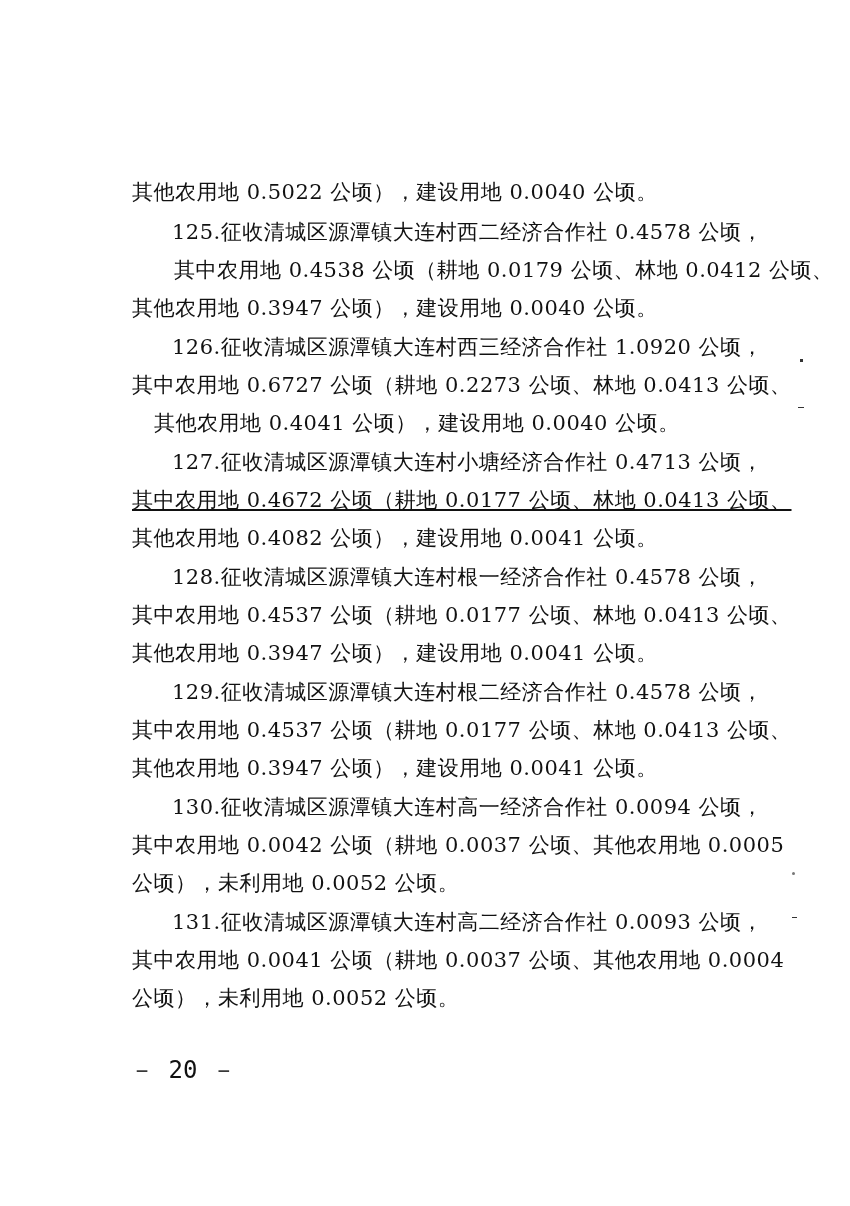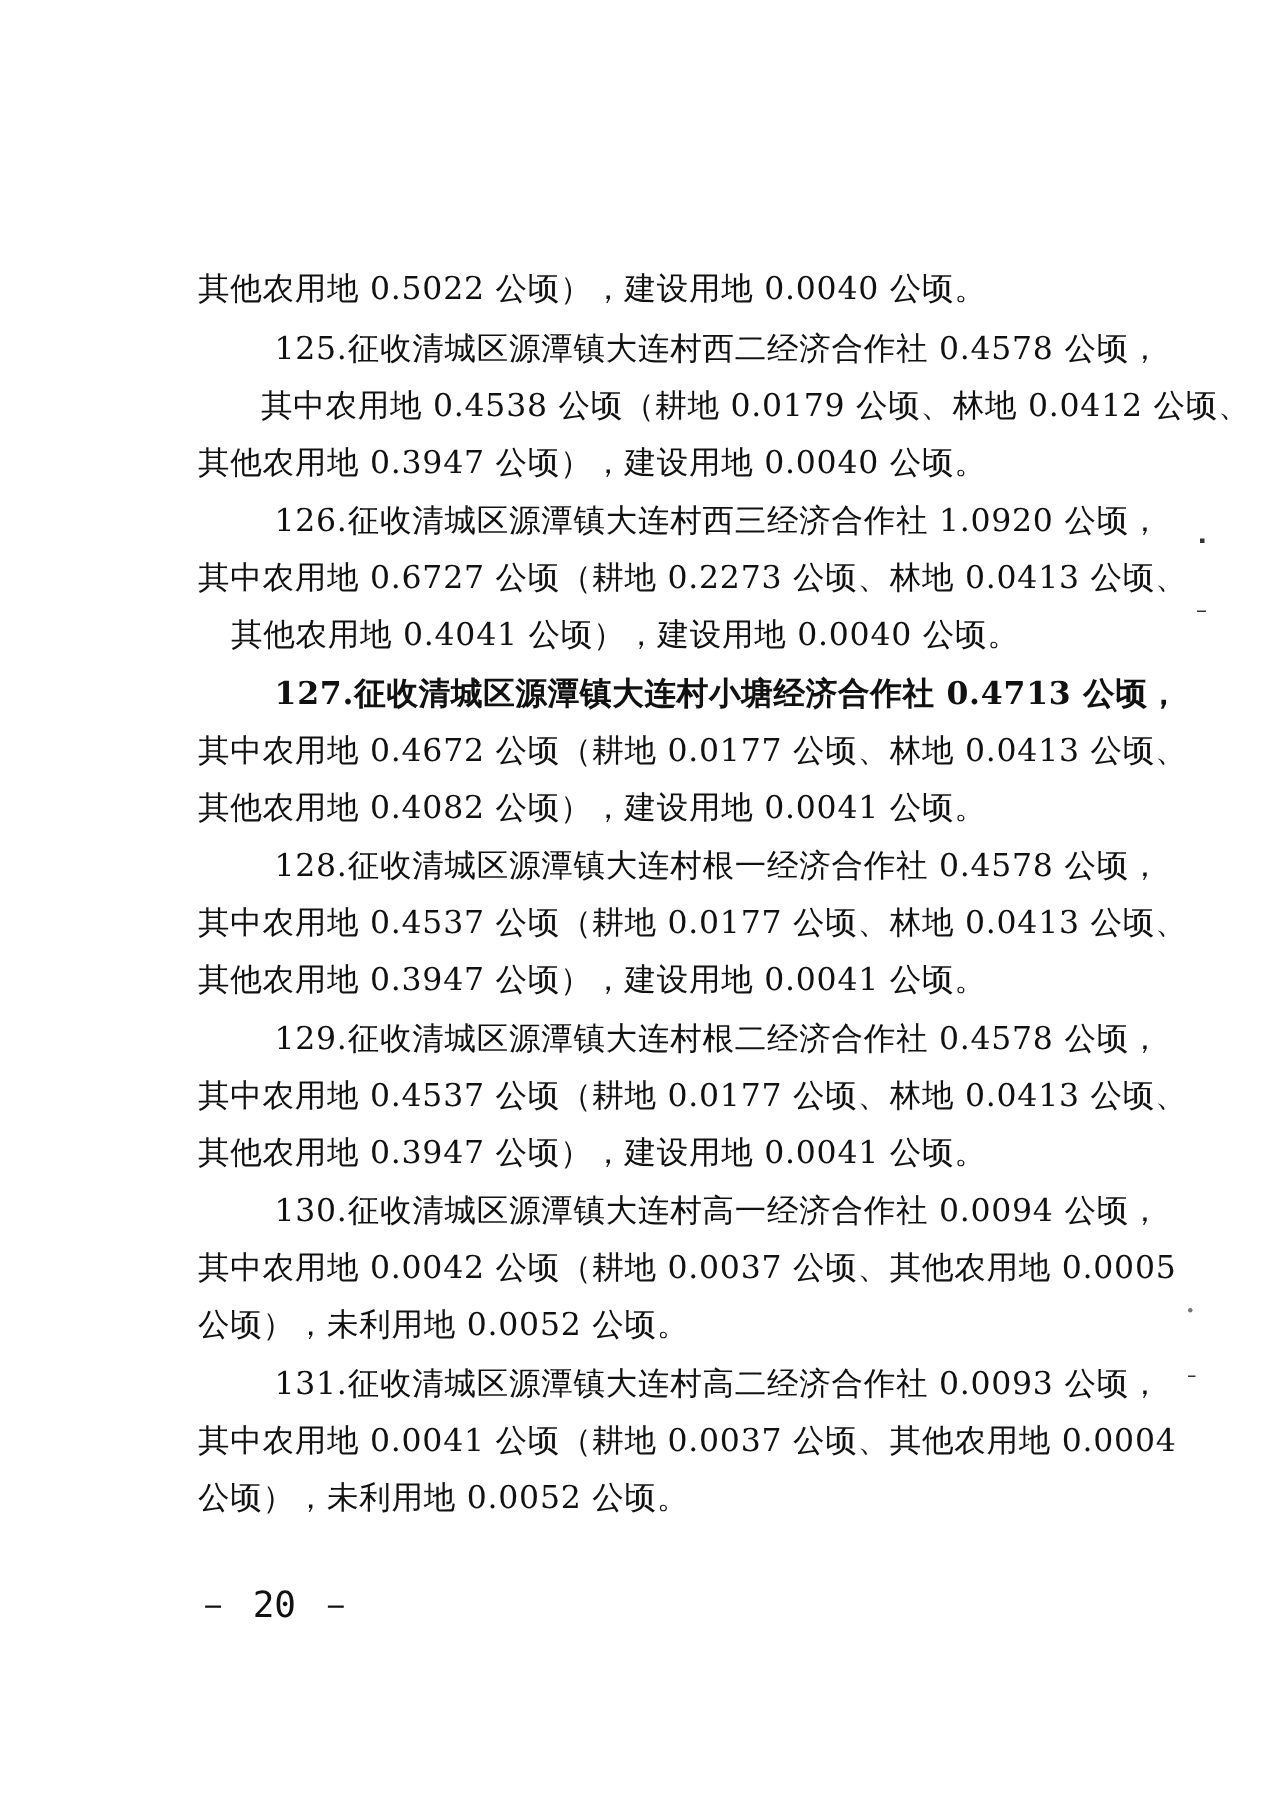--- a/index.html
+++ b/index.html
@@ -1,37 +1,37 @@
 <!DOCTYPE html>
 <html><head>
 <meta charset="utf-8">
 <style>
   html, body { margin: 0; padding: 0; background: #ffffff; }
   body { width: 850px; height: 1206px; position: relative; overflow: hidden;
     font-family: "DejaVu Serif", "Liberation Serif", serif; color: #111; }
   .page { position: absolute; left: 0; top: 2px; width: 782px; height: 1206px; }
   .line { position: absolute; left: 132px; font-size: 21px; line-height: 28px; white-space: nowrap; letter-spacing: 0.5px; }
-  .indent { left: 172px; margin-left: 11px; }
+  .indent { left: 172px; }
   .pagenum { position: absolute; left: 130px; top: 1052px; font-size: 24px; font-family: "DejaVu Sans Mono", monospace; }
   .mark { position: absolute; background: #333; }
 </style>
 </head>
 <body>
 
 <div class="page">
   <div id="lines">
       <div class="line" style="top: 176px;">其他农用地 0.5022 公顷），建设用地 0.0040 公顷。</div>
       <div class="line indent" style="top: 216px;">125.征收清城区源潭镇大连村西二经济合作社 0.4578 公顷，</div>
       <div class="line" style="top: 254px; margin-left: 42px;">其中农用地 0.4538 公顷（耕地 0.0179 公顷、林地 0.0412 公顷、</div>
       <div class="line" style="top: 292px;">其他农用地 0.3947 公顷），建设用地 0.0040 公顷。</div>
       <div class="line indent" style="top: 331px;">126.征收清城区源潭镇大连村西三经济合作社 1.0920 公顷，</div>
       <div class="line" style="top: 369px;">其中农用地 0.6727 公顷（耕地 0.2273 公顷、林地 0.0413 公顷、</div>
       <div class="line" style="top: 407px; margin-left: 22px;">其他农用地 0.4041 公顷），建设用地 0.0040 公顷。</div>
-      <div class="line indent" style="top: 446px; font-weight: bold;">127.征收清城区源潭镇大连村小塘经济合作社 0.4713 公顷，</div>
-      <div class="line" style="top: 484px;">其中农用地 0.4672 公顷（耕地 0.0177 公顷、林地 0.0413 公顷、</div>
+      <div class="line indent" style="top: 446px;">127.征收清城区源潭镇大连村小塘经济合作社 0.4713 公顷，</div>
+      <div class="line" style="top: 484px; text-decoration: underline;">其中农用地 0.4672 公顷（耕地 0.0177 公顷、林地 0.0413 公顷、</div>
       <div class="line" style="top: 522px;">其他农用地 0.4082 公顷），建设用地 0.0041 公顷。</div>
       <div class="line indent" style="top: 561px;">128.征收清城区源潭镇大连村根一经济合作社 0.4578 公顷，</div>
       <div class="line" style="top: 599px;">其中农用地 0.4537 公顷（耕地 0.0177 公顷、林地 0.0413 公顷、</div>
       <div class="line" style="top: 637px;">其他农用地 0.3947 公顷），建设用地 0.0041 公顷。</div>
       <div class="line indent" style="top: 676px;">129.征收清城区源潭镇大连村根二经济合作社 0.4578 公顷，</div>
       <div class="line" style="top: 714px;">其中农用地 0.4537 公顷（耕地 0.0177 公顷、林地 0.0413 公顷、</div>
       <div class="line" style="top: 752px;">其他农用地 0.3947 公顷），建设用地 0.0041 公顷。</div>
       <div class="line indent" style="top: 791px;">130.征收清城区源潭镇大连村高一经济合作社 0.0094 公顷，</div>
       <div class="line" style="top: 829px;">其中农用地 0.0042 公顷（耕地 0.0037 公顷、其他农用地 0.0005</div>
       <div class="line" style="top: 867px;">公顷），未利用地 0.0052 公顷。</div>

